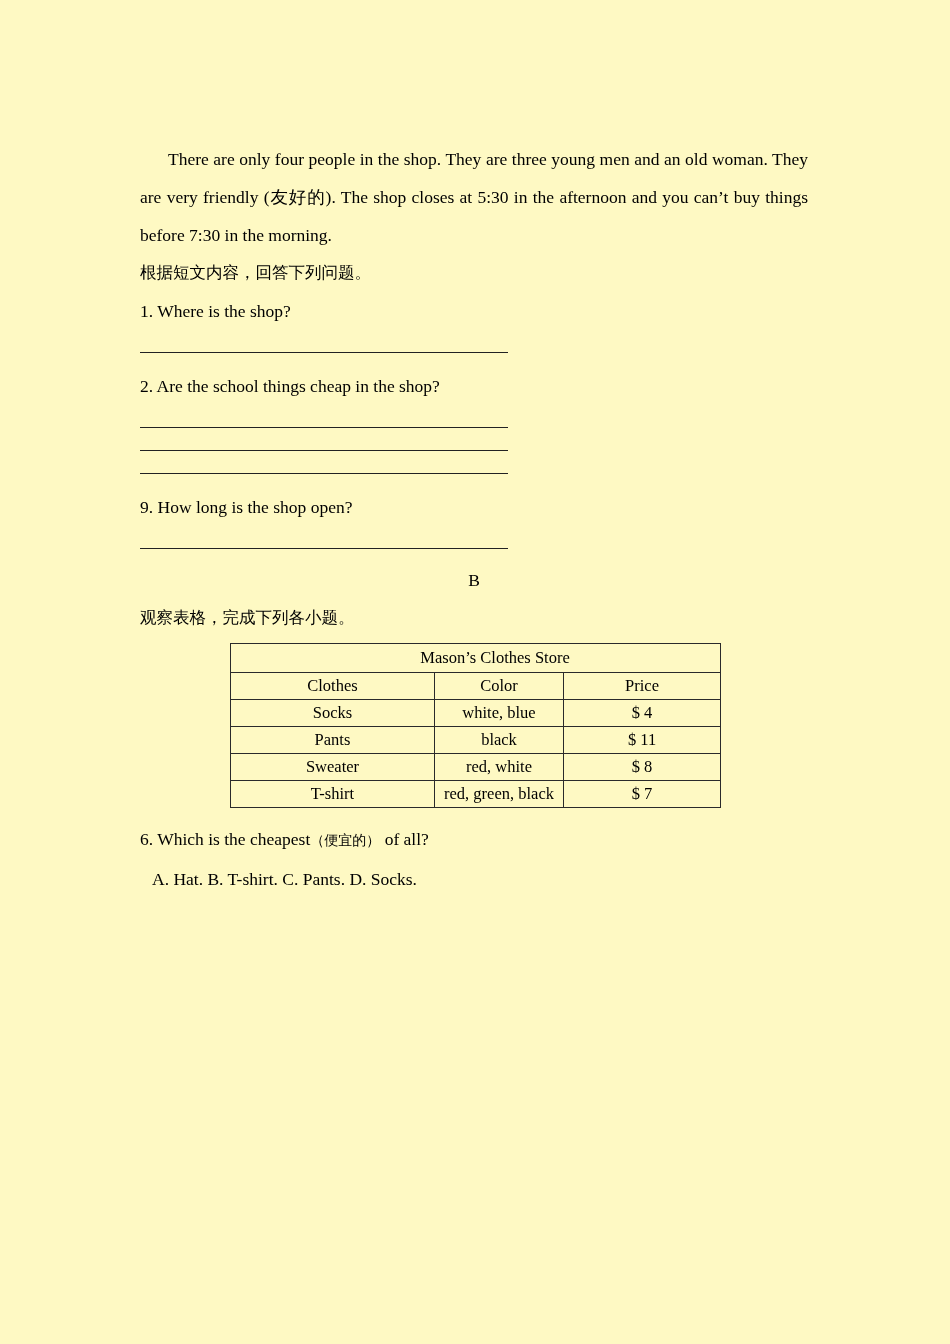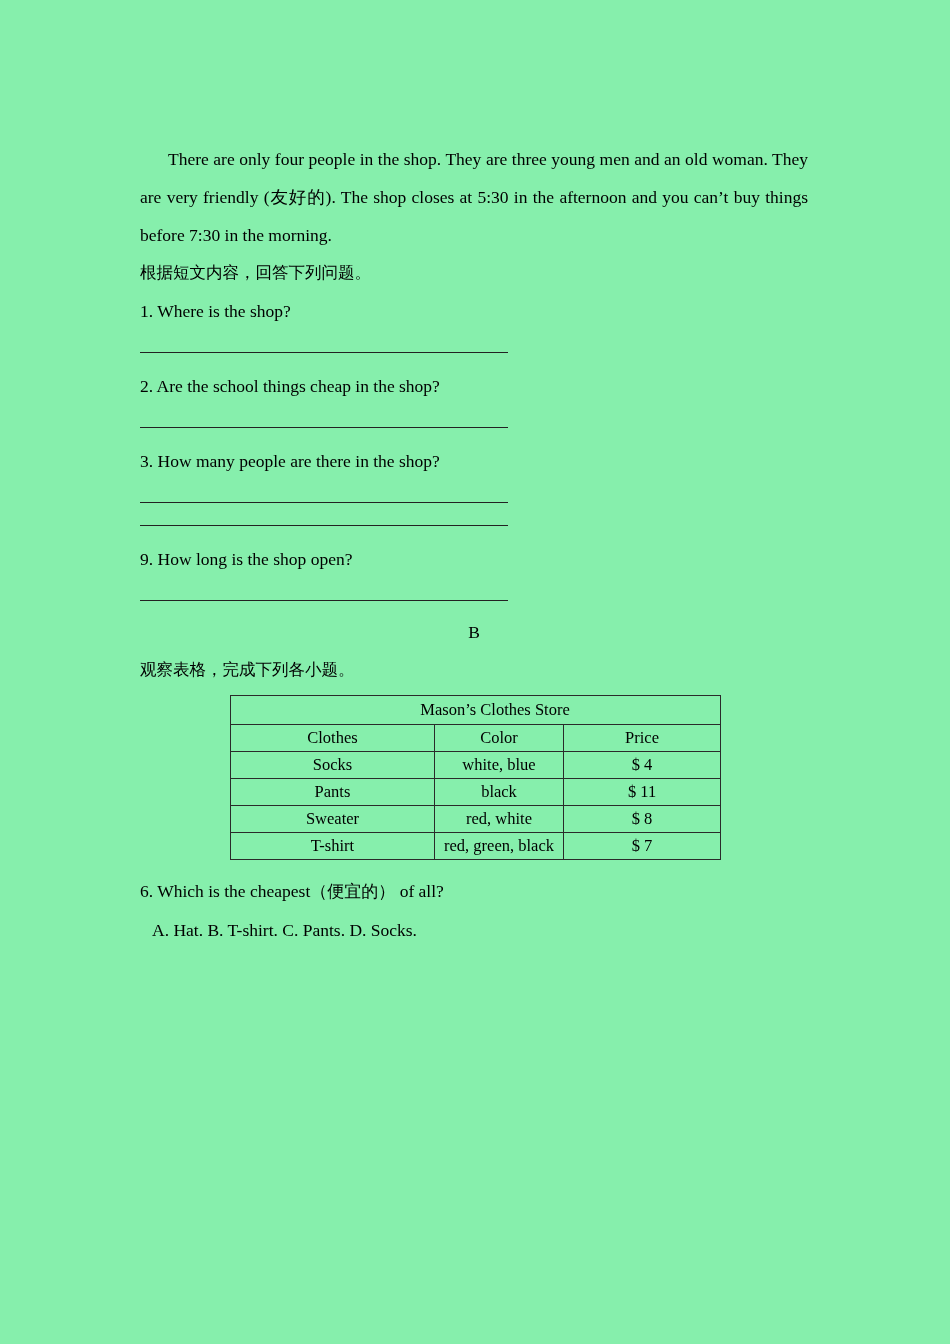--- a/index.html
+++ b/index.html
@@ -4,21 +4,21 @@
 <style>
   html, body {
     margin: 0;
     padding: 0;
     background: #ffffff;
   }
   .page {
     position: relative;
     width: 950px;
     height: 1344px;
-    background: #86efac;
+    background: #fef9c3;
     font-family: "Liberation Serif", "DejaVu Serif", serif;
     color: #000000;
     overflow: hidden;
   }
   .content {
     position: absolute;
     left: 140px;
     top: 140px;
     width: 668px;
   }
@@ -47,21 +47,21 @@
     font-size: 17.5px;
     line-height: 38px;
     margin: 0;
     white-space: nowrap;
   }
   .question.sub {
     padding-left: 12px;
   }
   .q-cn {
     font-family: Liberation Serif, serif;
-    font-size: 17px;
+    font-size: 14px;
   }
 
   
   .answer-line {
     width: 368px;
     height: 0;
     border-bottom: 1.4px solid #222222;
     margin: 22px 0 14px 0;
   }
 
@@ -113,21 +113,20 @@
     <p class="passage">There are only four people in the shop. They are three young men and an old woman. They are very friendly (友好的). The shop closes at 5:30 in the afternoon and you can’t buy things before 7:30 in the morning.</p>
 
     <p class="cn-line">根据短文内容，回答下列问题。</p>
 
     <p class="question">1. Where is the shop?</p>
     <div class="answer-line"></div>
 
     <p class="question">2. Are the school things cheap in the shop?</p>
     <div class="answer-line"></div>
 
-    <p class="question">3. How many people are there in the shop?</p>
     <div class="answer-line"></div>
 
     <div class="answer-line"></div>
 
     <p class="question">9. How long is the shop open?</p>
     <div class="answer-line"></div>
 
     <p class="section-letter">B</p>
 
     <p class="cn-line">观察表格，完成下列各小题。</p>

